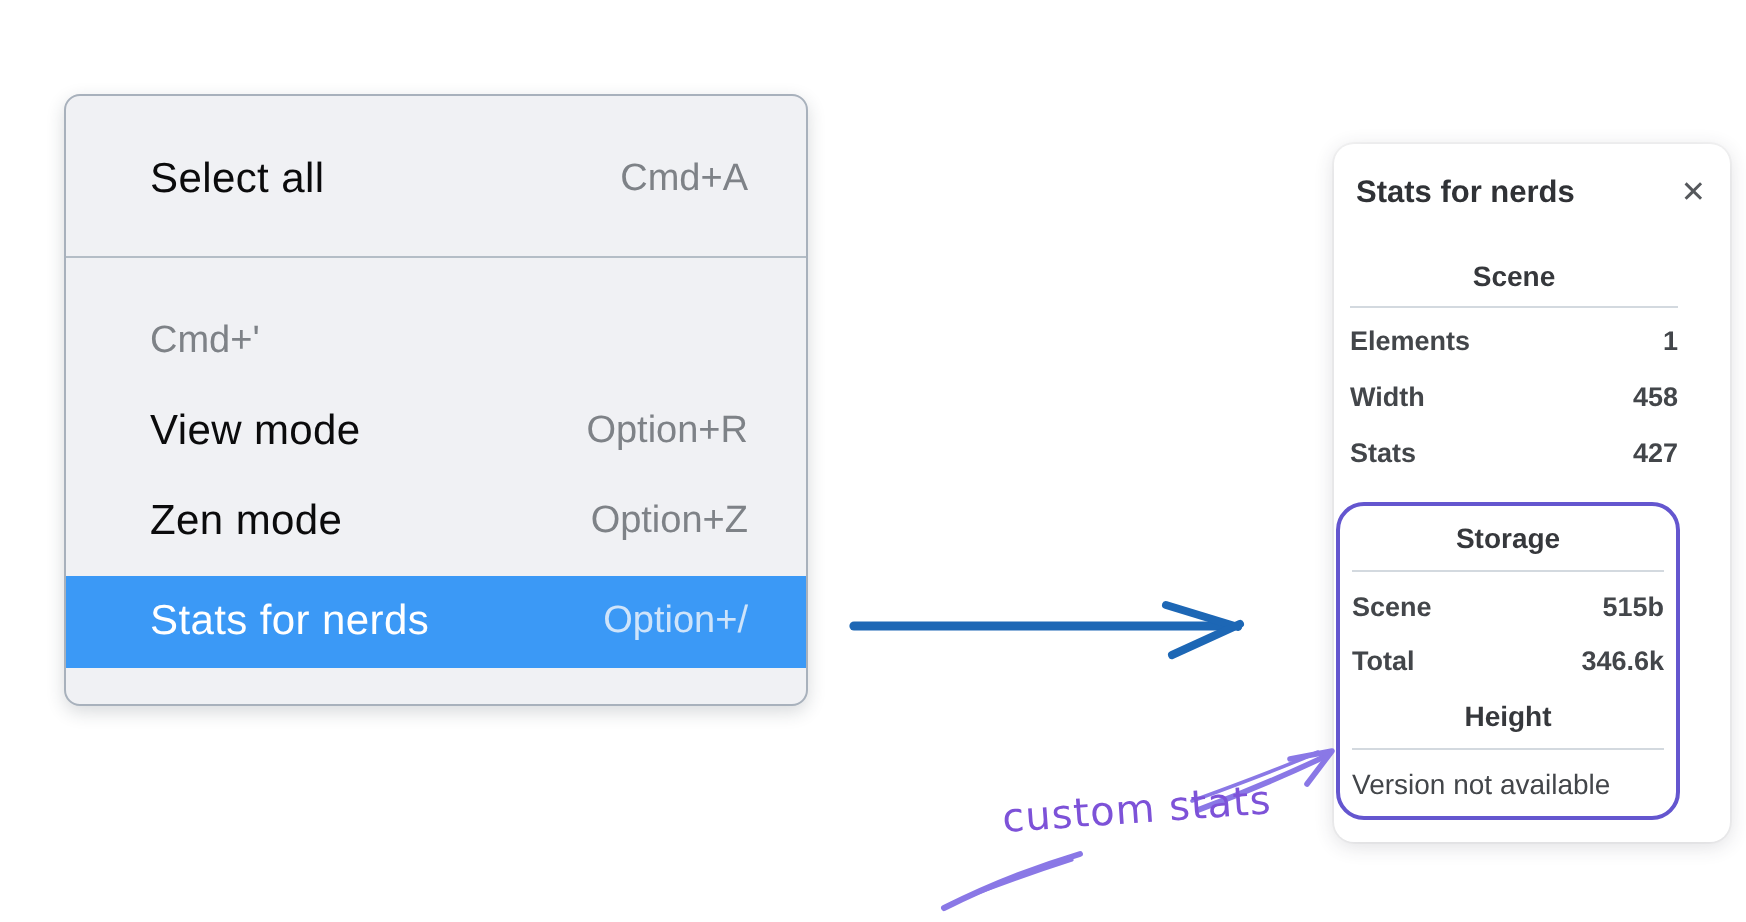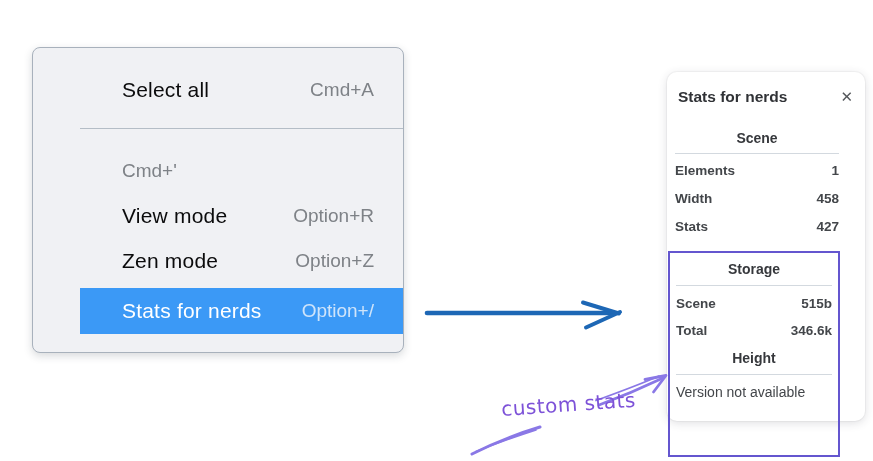--- a/index.html
+++ b/index.html
@@ -20,21 +20,20 @@
     overflow:hidden;
   }
 
   
   .menu{
     position:absolute; left:32px; top:47px; width:372px; height:306px;
     background:#f0f1f4;
     border:1px solid #a8b1bc;
     border-radius:8px;
     box-shadow:0 3px 9px rgba(40,50,60,.18);
-    padding-left:47px;
   }
   .menu-section-top{padding-top:19px;height:80px;}
   .menu-divider{border-top:1px solid #b4bdc6;}
   .menu-section-bottom{padding-top:19px;}
   .menu-item{
     height:45px; display:flex; align-items:center; justify-content:space-between;
     padding:0 29px 0 42px;
     cursor:default;
   }
   .menu-item .mi-label{font-size:21px;color:#0b0b0c;letter-spacing:.2px;}
@@ -68,23 +67,23 @@
     margin-top:16px; text-align:center; font-size:14px; font-weight:bold;
     color:#36383c; line-height:24px;
   }
   .sec-hr{border:none;border-top:1px solid #d3d9df;margin:3px 0 0 0;}
   .stat-rows{padding-top:3px;}
   .stat-row{
     display:flex; justify-content:space-between;
     font-size:13.5px; line-height:28px; color:#43464a;font-weight:bold;
   }
   .violet-box{
-    position:absolute; left:1px; top:179px; width:172px; height:206px;
+    position:absolute; left:1px; top:179px; width:172px; height:159px;
     border:2px solid var(--violet-box);
-    border-radius:0;
+    border-radius:14px;
     padding:2px 6px 0 6px;
     background:transparent;
   }
   .violet-box .sec-header{margin-top:1px;line-height:26px;}
   .violet-box .stat-row{line-height:27px;}
   .violet-box .stat-rows{padding-top:4px;}
   .vb-version-header{margin-top:5px;}
   .version-note{font-size:14px;color:#43464a;line-height:26px;padding-top:4px;}
 
   

